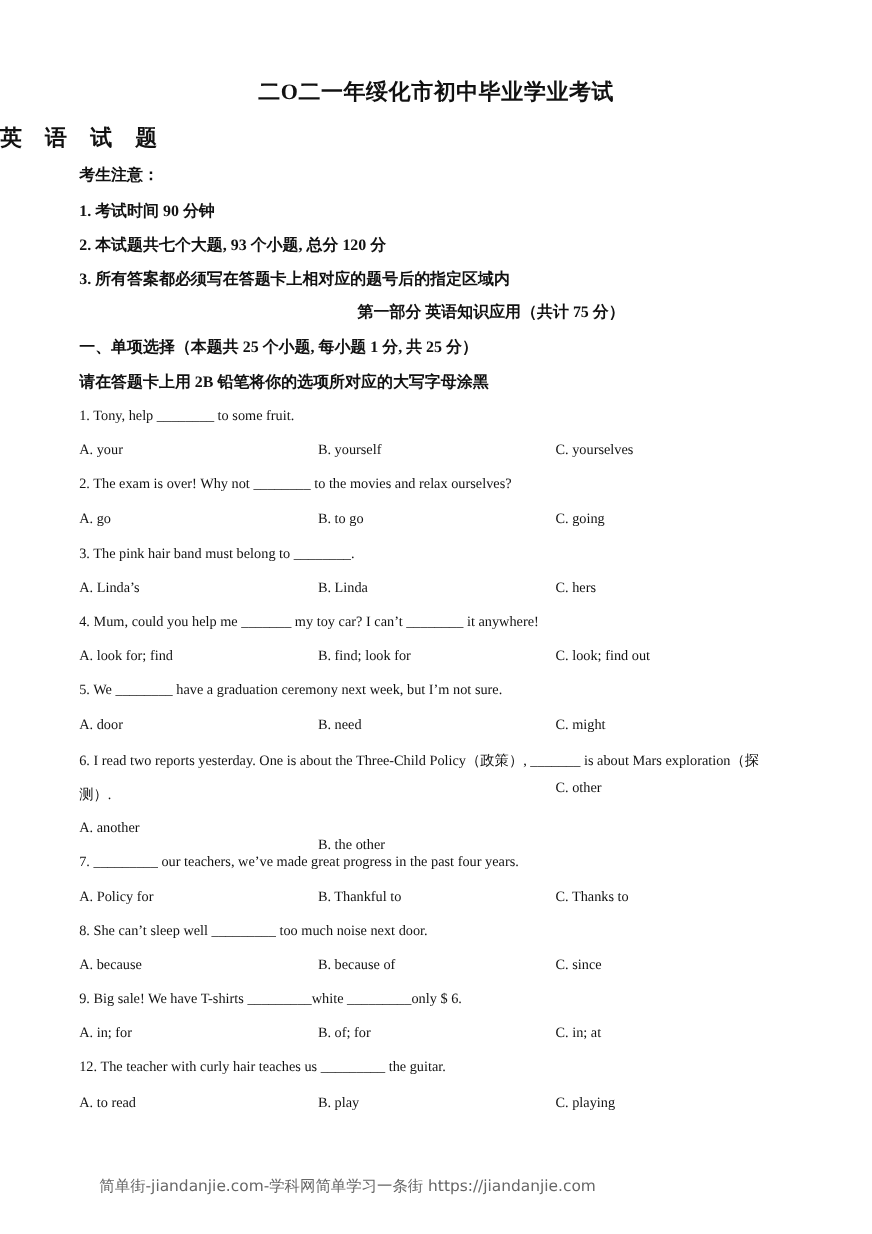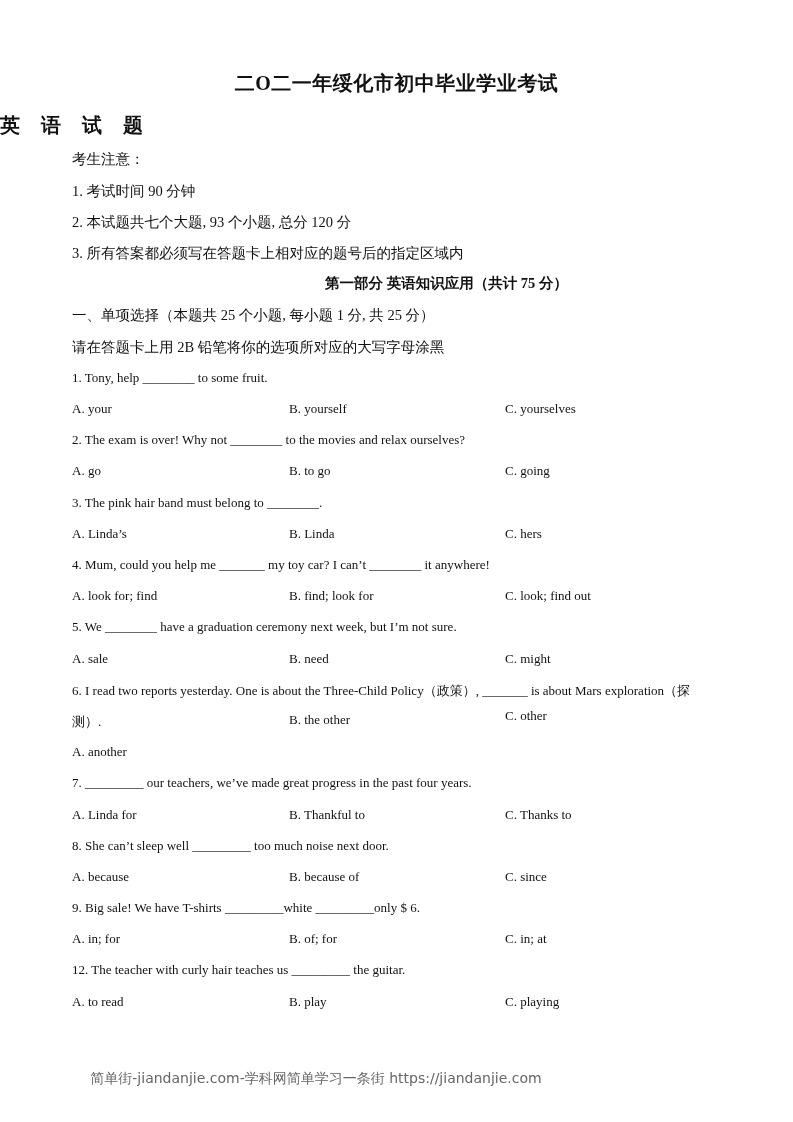--- a/index.html
+++ b/index.html
@@ -2,21 +2,21 @@
 <html><head>
 <meta charset="utf-8">
 <style>
   html, body { margin:0; padding:0; background:#ffffff; }
   body { width:793px; height:1122px; position:relative; overflow:hidden;
          font-family:"Liberation Serif","DejaVu Serif",serif; color:#111; }
   .page-title { position:absolute; left:0; width:793px; top:70px; text-align:center;
                 font-size:20px; font-weight:bold; letter-spacing:0.5px; }
   .subject-title { position:absolute; left:0; width:793px; top:112px; text-align:left;
                    font-size:20px; font-weight:bold; letter-spacing:8px; }
-  .notice { position:absolute; left:72px; font-size:14.5px; font-weight:normal;text-align:right; }
+  .notice { position:absolute; left:72px; font-size:14.5px; font-weight:bold;text-align:right; }
   .section-head { position:absolute; left:0; width:793px; top:274px; text-align:center;
                   padding-left:100px; box-sizing:border-box;
                   font-size:14.5px; font-weight:bold; }
   .q { position:absolute; left:72px; font-size:13px; white-space:nowrap; }
   .opt { position:absolute; font-size:13px; white-space:nowrap; }
   .optA { left:72px; } .optB { left:289px; } .optC { left:505px; }
   .footer { position:absolute; left:0; width:632px; top:1070px; text-align:center;
             font-family:"DejaVu Sans","Liberation Sans",sans-serif; font-size:14px; color:#666; }
 </style>
 </head>
@@ -48,32 +48,32 @@
 <div class="opt optA" style="top:526px">A. Linda’s</div>
 <div class="opt optB" style="top:526px">B. Linda</div>
 <div class="opt optC" style="top:526px">C. hers</div>
 
 <div class="q" style="top:557px">4. Mum, could you help me _______ my toy car? I can’t ________ it anywhere!</div>
 <div class="opt optA" style="top:588px">A. look for; find</div>
 <div class="opt optB" style="top:588px">B. find; look for</div>
 <div class="opt optC" style="top:588px">C. look;  find out</div>
 
 <div class="q" style="top:619px">5. We ________ have a graduation ceremony next week, but I’m not sure.</div>
-<div class="opt optA" style="top:651px">A. sale</div>
+<div class="opt optA" style="top:651px">A. door</div>
 <div class="opt optB" style="top:651px">B. need</div>
 <div class="opt optC" style="top:651px">C. might</div>
 
 <div class="q" style="top:682px">6. I read two reports yesterday. One is about the Three-Child Policy（政策）, _______ is about Mars exploration（探</div>
 <div class="q" style="top:713px">测）.</div>
 <div class="opt optA" style="top:744px">A. another</div>
-<div class="opt optB" style="top:712px">B. the other</div>
+<div class="opt optB" style="top:760px">B. the other</div>
 <div class="opt optC" style="top:708px">C. other</div>
 
 <div class="q" style="top:775px">7. _________ our teachers, we’ve made great progress in the past four years.</div>
-<div class="opt optA" style="top:807px">A. Linda for</div>
+<div class="opt optA" style="top:807px">A. Policy for</div>
 <div class="opt optB" style="top:807px">B. Thankful to</div>
 <div class="opt optC" style="top:807px">C. Thanks to</div>
 
 <div class="q" style="top:838px">8. She can’t sleep well _________ too much noise next door.</div>
 <div class="opt optA" style="top:869px">A. because</div>
 <div class="opt optB" style="top:869px">B. because of</div>
 <div class="opt optC" style="top:869px">C. since</div>
 
 <div class="q" style="top:900px">9. Big sale! We have T-shirts _________white _________only   $ 6.</div>
 <div class="opt optA" style="top:931px">A. in; for</div>

